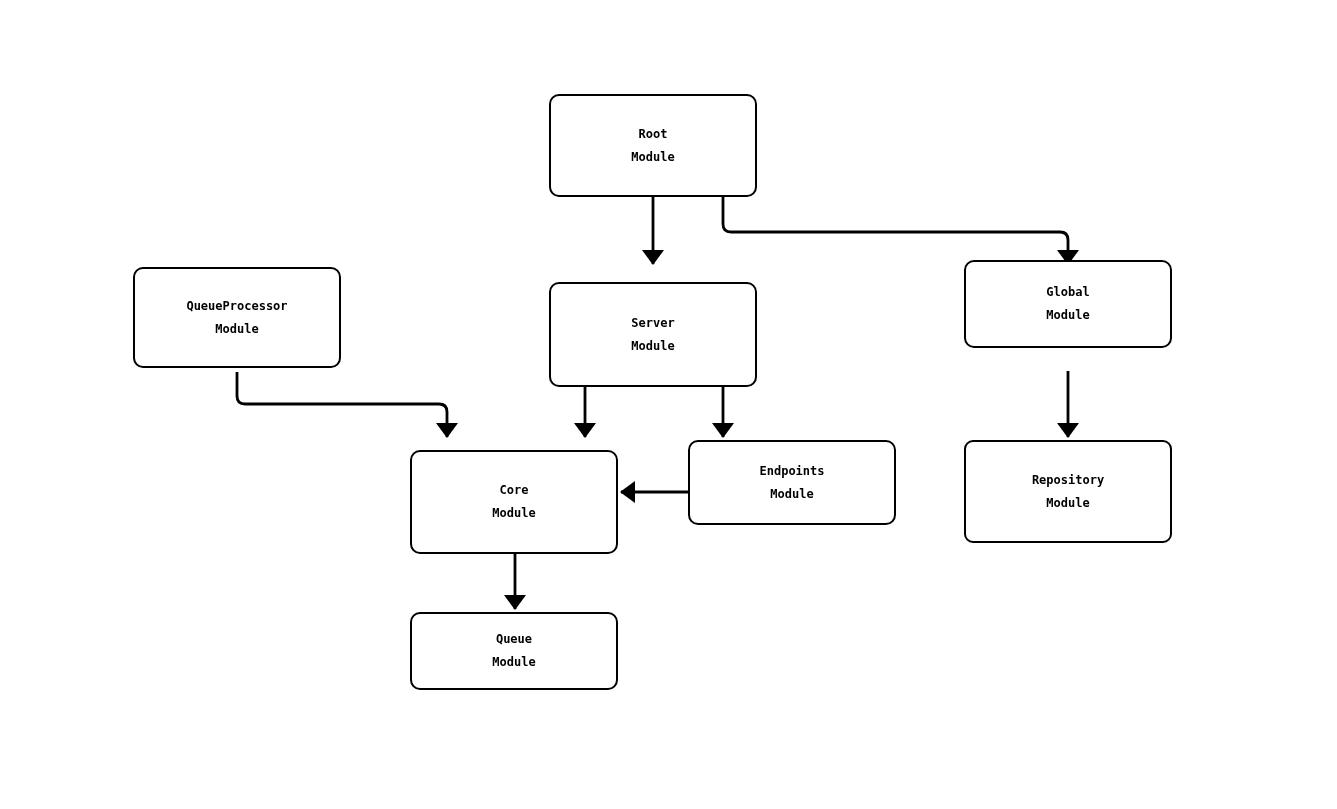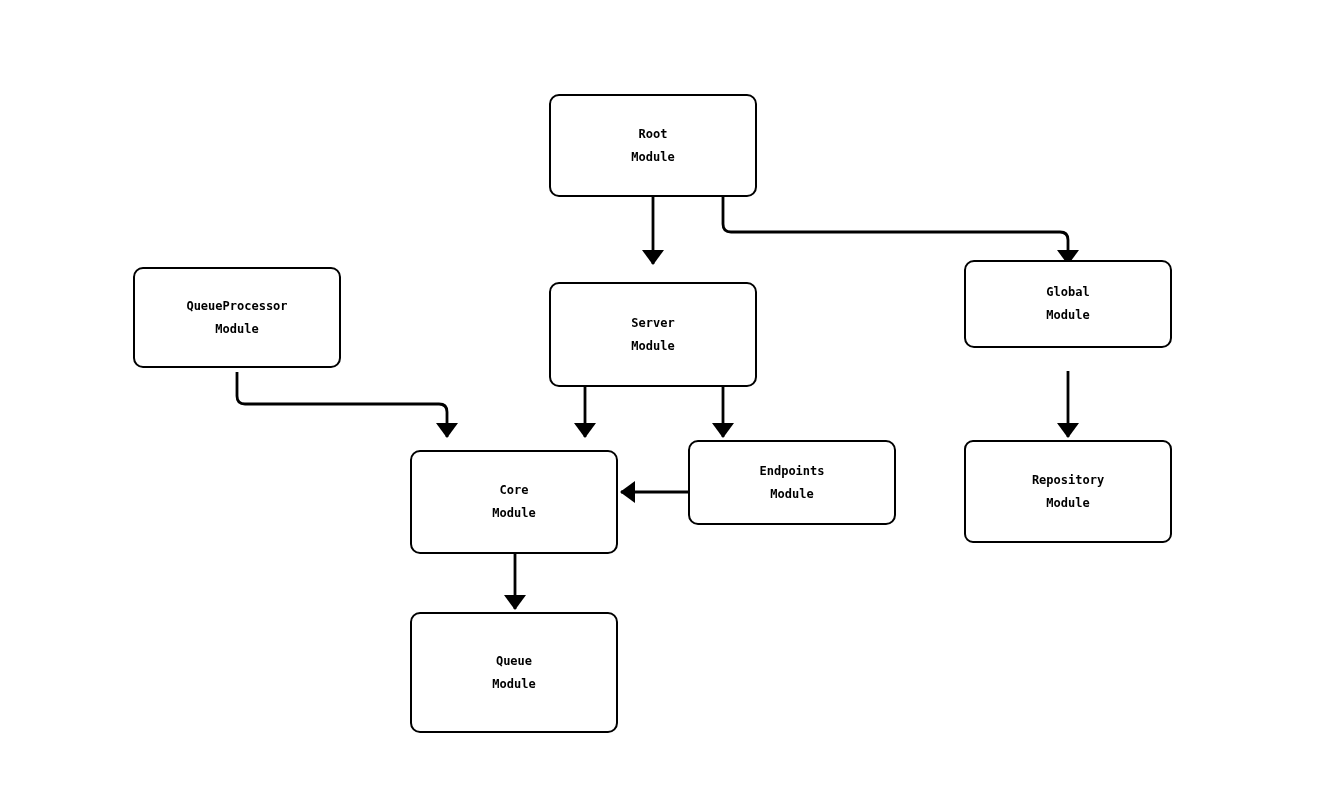--- a/index.html
+++ b/index.html
@@ -46,21 +46,21 @@
     white-space: pre-line;
   }
   
   #node-root          { left: 549px; top:  94px; width: 208px; height: 103px; }
   #node-queueprocessor{ left: 133px; top: 267px; width: 208px; height: 101px; }
   #node-server        { left: 549px; top: 282px; width: 208px; height: 105px; }
   #node-global        { left: 964px; top: 260px; width: 208px; height: 88px; }
   #node-core          { left: 410px; top: 440px; width: 208px; height: 104px; margin-top: 10px; }
   #node-endpoints     { left: 688px; top: 440px; width: 208px; height: 85px; }
   #node-repository    { left: 964px; top: 440px; width: 208px; height: 103px; border-radius: 9px; }
-  #node-queue         { left: 410px; top: 612px; width: 208px; height: 121px; }
+  #node-queue         { left: 410px; top: 612px; width: 208px; height: 78px; }
 </style>
 </head>
 <body>
 
 <div id="canvas">
 
   <svg id="edges" viewBox="0 0 1337 809" xmlns="http://www.w3.org/2000/svg">
     <defs>
       <marker id="arrow" viewBox="0 0 15 24" refX="14" refY="12" markerWidth="15" markerHeight="24" markerUnits="userSpaceOnUse" orient="auto">
         <polygon points="0,1 15,12 0,23" fill="#000000"></polygon>

